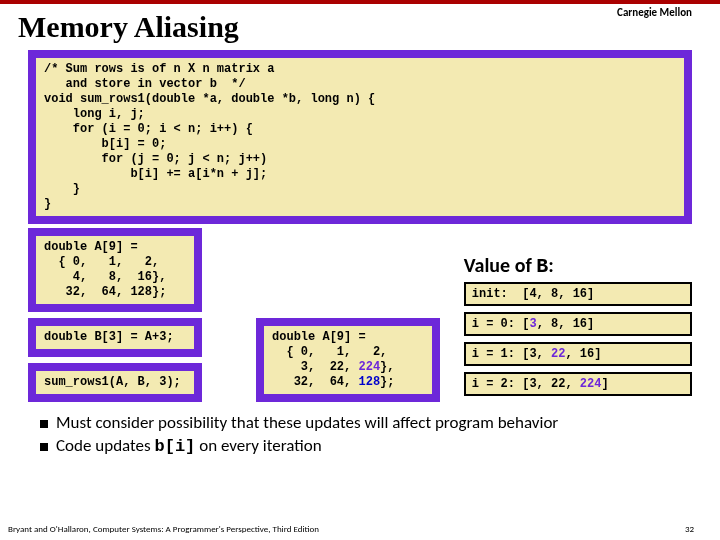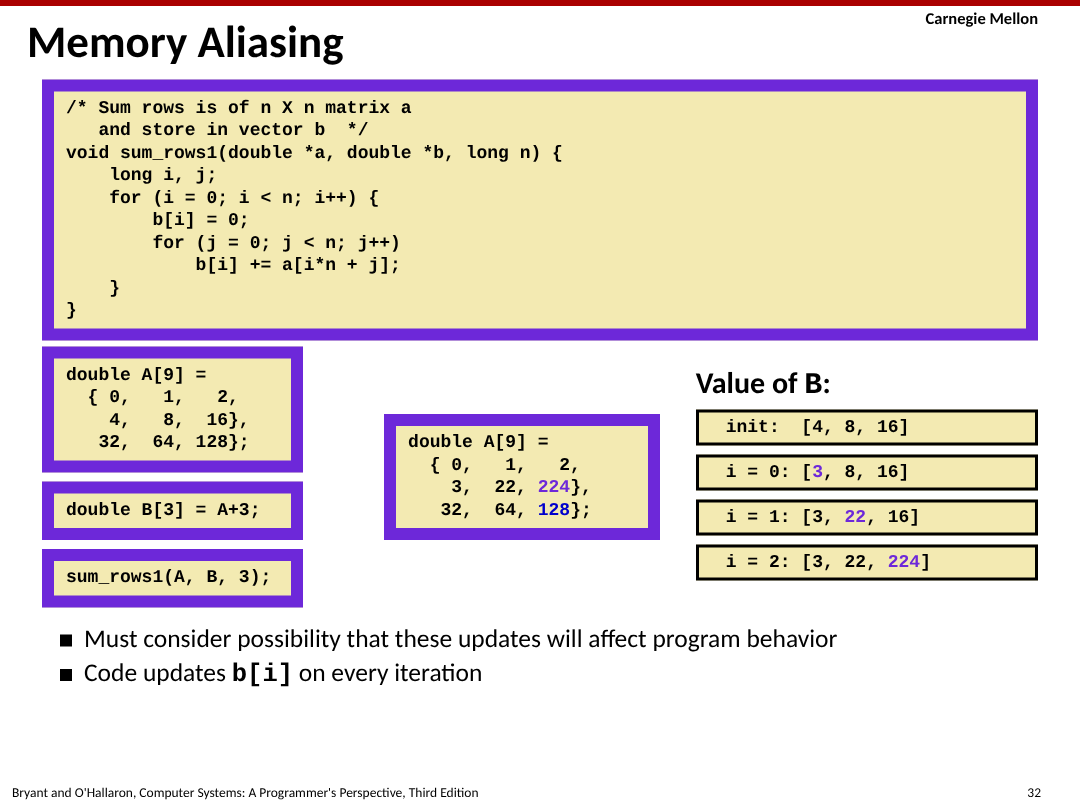--- a/index.html
+++ b/index.html
@@ -22,38 +22,39 @@
     right: 28px;
     top: 6px;
     font-size: 11px;
     font-weight: bold;
     color: #000;
   }
   .title {
     font-size: 30px;
     font-weight: bold;
     margin: 6px 0 6px 18px;
+    font-family: Liberation Serif, serif;
   }
   .codebox {
     border: 8px solid #6d28d9;
     background: #f3eab2;
     font-family: "Courier New", monospace;
     font-weight: bold;
     font-size: 12px;
     line-height: 1.25;
     white-space: pre;
     padding: 4px 8px;
   }
   .codebox.main {
     margin: 0 28px 4px 28px;
   }
   .row {
     display: flex;
     margin: 0 28px;
-    align-items: center;
+    align-items: flex-end;
     gap: 24px;
   }
   .leftcol {
     display: flex;
     flex-direction: column;
     gap: 6px;
     width: 180px;
   }
   .midcol {
     margin-left: 30px;
@@ -68,21 +69,21 @@
     font-weight: bold;
     margin-bottom: 4px;
   }
   .value-title .mono { font-family: "Courier New", monospace; }
   .valbox {
     border: 2px solid #000;
     background: #f3eab2;
     font-family: "Courier New", monospace;
     font-weight: bold;
     font-size: 12px;
-    padding: 3px 18px;
+    padding: 3px 6px;
     margin-bottom: 6px;
     white-space: pre;
   }
   .red { color: #6d28d9; }
   .blue { color: #00c; }
   .bullets {
     margin: 10px 28px 0 40px;
     font-size: 17px;
   }
   .bullets .bi {

